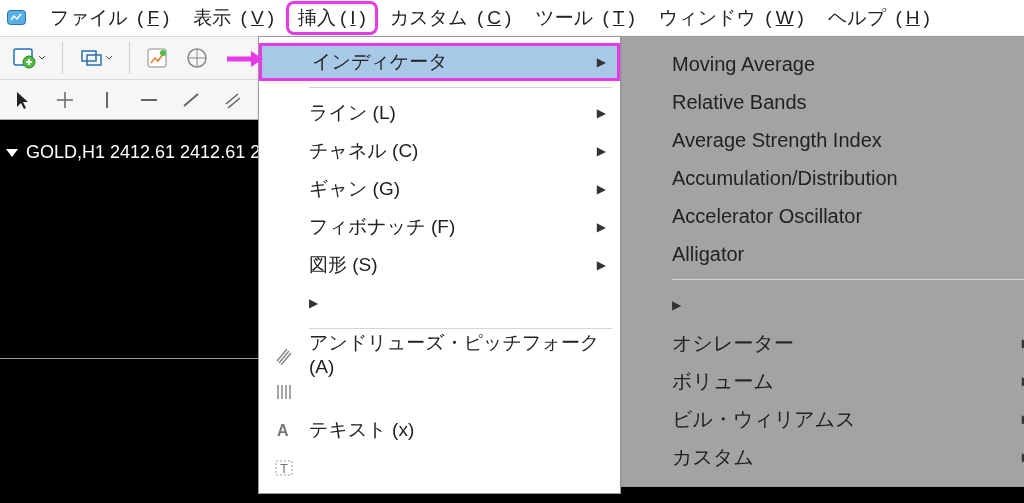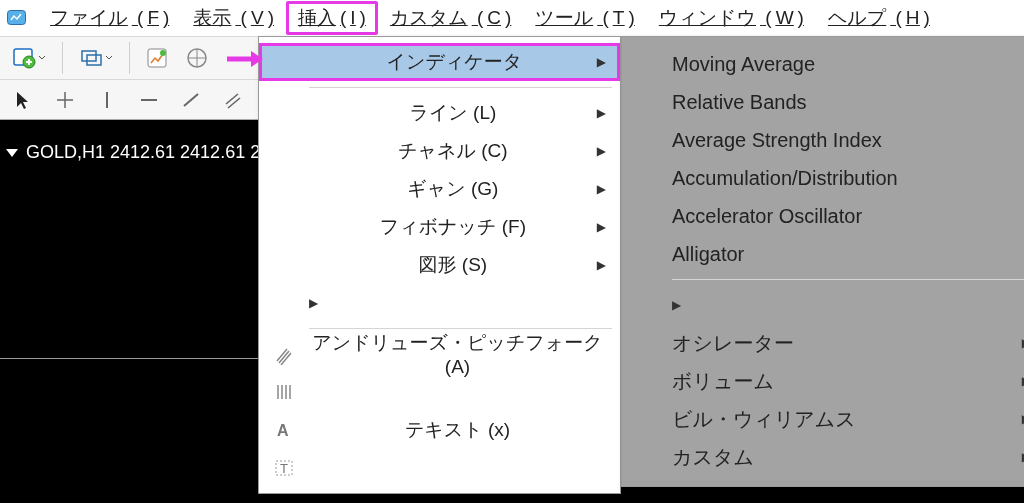--- a/index.html
+++ b/index.html
@@ -2,42 +2,42 @@
 <html><head>
 <meta charset="utf-8">
 <style>
 * { margin:0; padding:0; box-sizing:border-box; font-family:"Yu Gothic UI","Meiryo",sans-serif; }
 html,body { width:1024px; height:503px; overflow:hidden; background:#fff; }
 .root { width:1024px; height:503px; position:relative; }
 
 
 .menubar { height:36px; display:flex; align-items:center; padding-left:6px; gap:0; background:#fff; font-size:19px; color:#222; }
 .menubar .app-icon { width:24px; height:20px; margin-right:8px; display:inline-flex; align-items:center; justify-content:center; }
-.menubar .item { padding:4px 12px; display:flex; align-items:center; gap:4px; cursor:default; white-space:nowrap;text-decoration:underline; }
-.menubar .item.highlight { border:3px solid #e63ae6; border-radius:2px; padding:1px 9px; }
+.menubar .item { padding:4px 12px; display:flex; align-items:center; gap:4px; cursor:default; white-space:nowrap; }
+.menubar .item.highlight { border:3px solid #e63ae6; border-radius:8px; padding:1px 9px; }
 .menubar .mn-key { text-decoration:underline; }
 
 
 .toolbar { height:44px; background:#f6f6f6; border-top:1px solid #d9d9d9; border-bottom:1px solid #d9d9d9; display:flex; align-items:center; padding-left:6px; gap:6px; }
 .tool-btn { width:34px; height:34px; display:flex; align-items:center; justify-content:center; border-radius:3px; }
 .tool-btn.wdrop { width:46px; }
 .sep { width:1px; height:32px; background:#cfcfcf; margin:0 4px; }
 
 .toolbar2 { height:40px; background:#f6f6f6; border-bottom:1px solid #aaa; display:flex; align-items:center; padding-left:6px; gap:8px; }
 .tool2 { width:34px; height:34px; display:flex; align-items:center; justify-content:center; }
 
 
 .chart { position:absolute; left:0; top:120px; right:0; bottom:0; background:#000; }
 .chart .sym { position:absolute; left:6px; top:22px; color:#fff; font-size:18px; display:flex; align-items:center; gap:6px; }
 .tri { width:0; height:0; border-left:6px solid transparent; border-right:6px solid transparent; border-top:8px solid #fff; display:inline-block; margin-right:2px; }
 .hline { position:absolute; left:0; right:0; top:238px; height:1px; background:#999; }
 
 
 .menu1 { position:absolute; left:258px; top:36px; width:363px; background:#fff; border:1px solid #9a9a9a; box-shadow:3px 3px 6px rgba(0,0,0,.25); padding:6px 0; }
-.menu1 .row { height:38px; display:flex; align-items:center; padding:0 14px 0 0; font-size:19px; color:#222; position:relative;text-align:center; }
+.menu1 .row { height:38px; display:flex; align-items:center; padding:0 14px 0 0; font-size:19px; color:#222; position:relative; }
 .menu1 .row.hl { background:#a8c8e8; border:3px solid #e63ae6; padding-right:11px; }
 .menu1 .row .iconcol { width:50px; display:flex; align-items:center; justify-content:center; }
 .menu1 .row .lbl { flex:1; }
 .menu1 .row .arr { color:#333; font-size:12px; }
 .menu1 .divider { height:1px; background:#d5d5d5; margin:6px 8px 6px 50px; }
 .pink-arrow { position:absolute; left:225px; top:49px; width:38px; height:20px; z-index:5; }
 
 
 .menu2 { position:absolute; left:621px; top:36px; width:427px; background:#a3a3a3; border:1px solid #9a9a9a; box-shadow:3px 3px 6px rgba(0,0,0,.25); padding:8px 0 10px; }
 .menu2 .row { height:38px; display:flex; align-items:center; padding:0 16px 0 0; font-size:20px; color:#222; }

